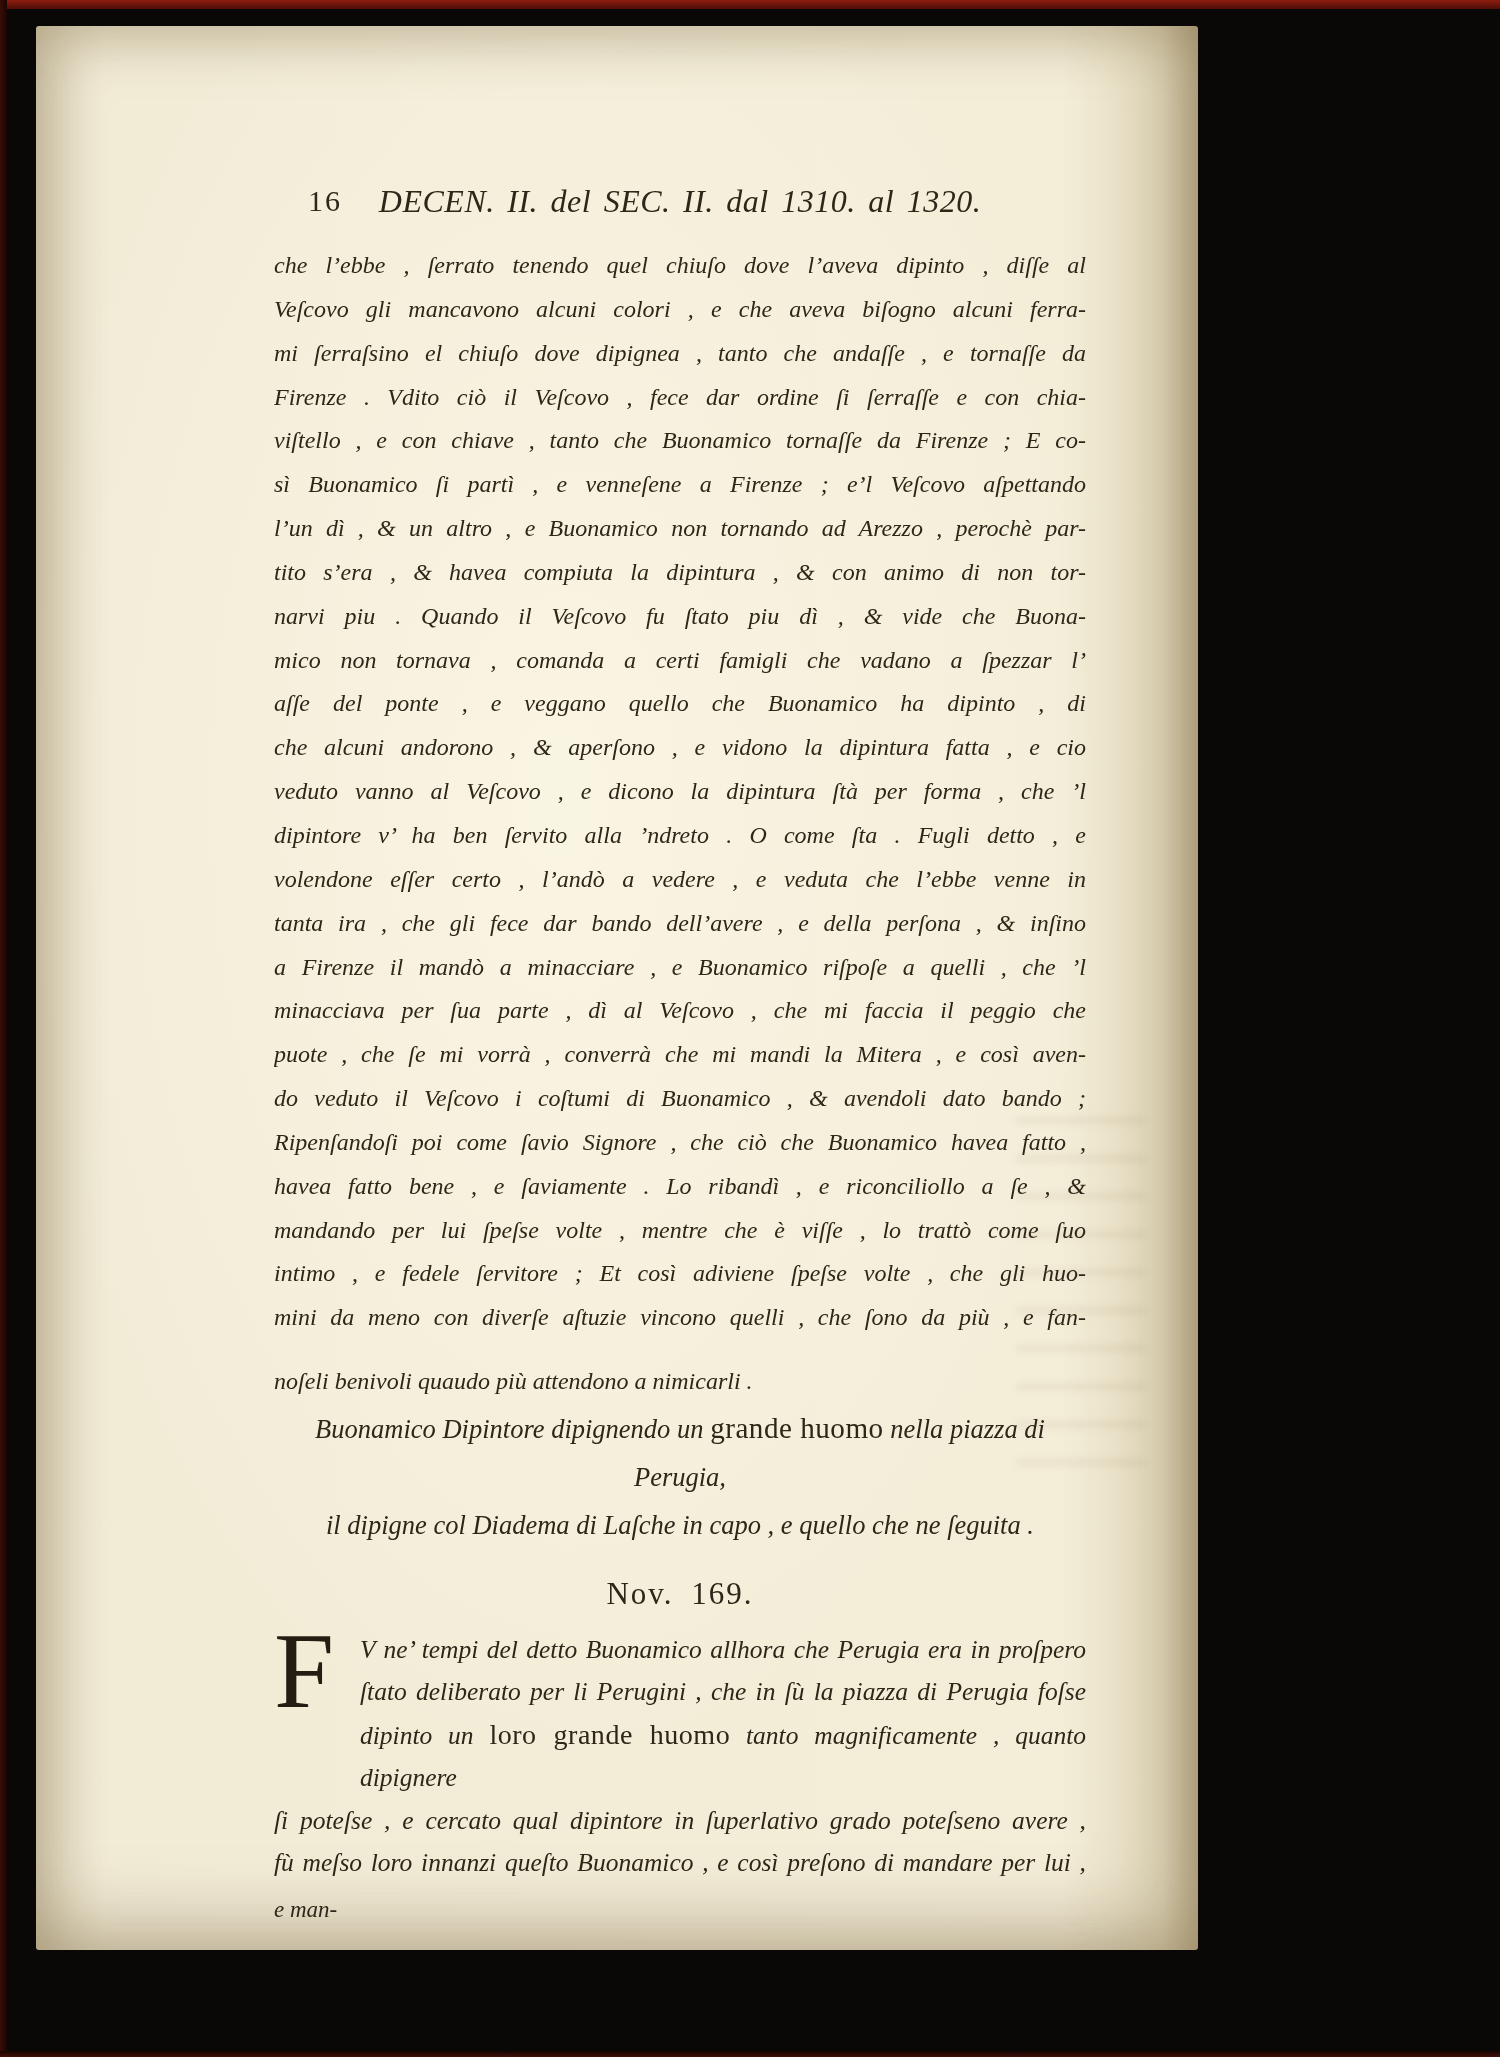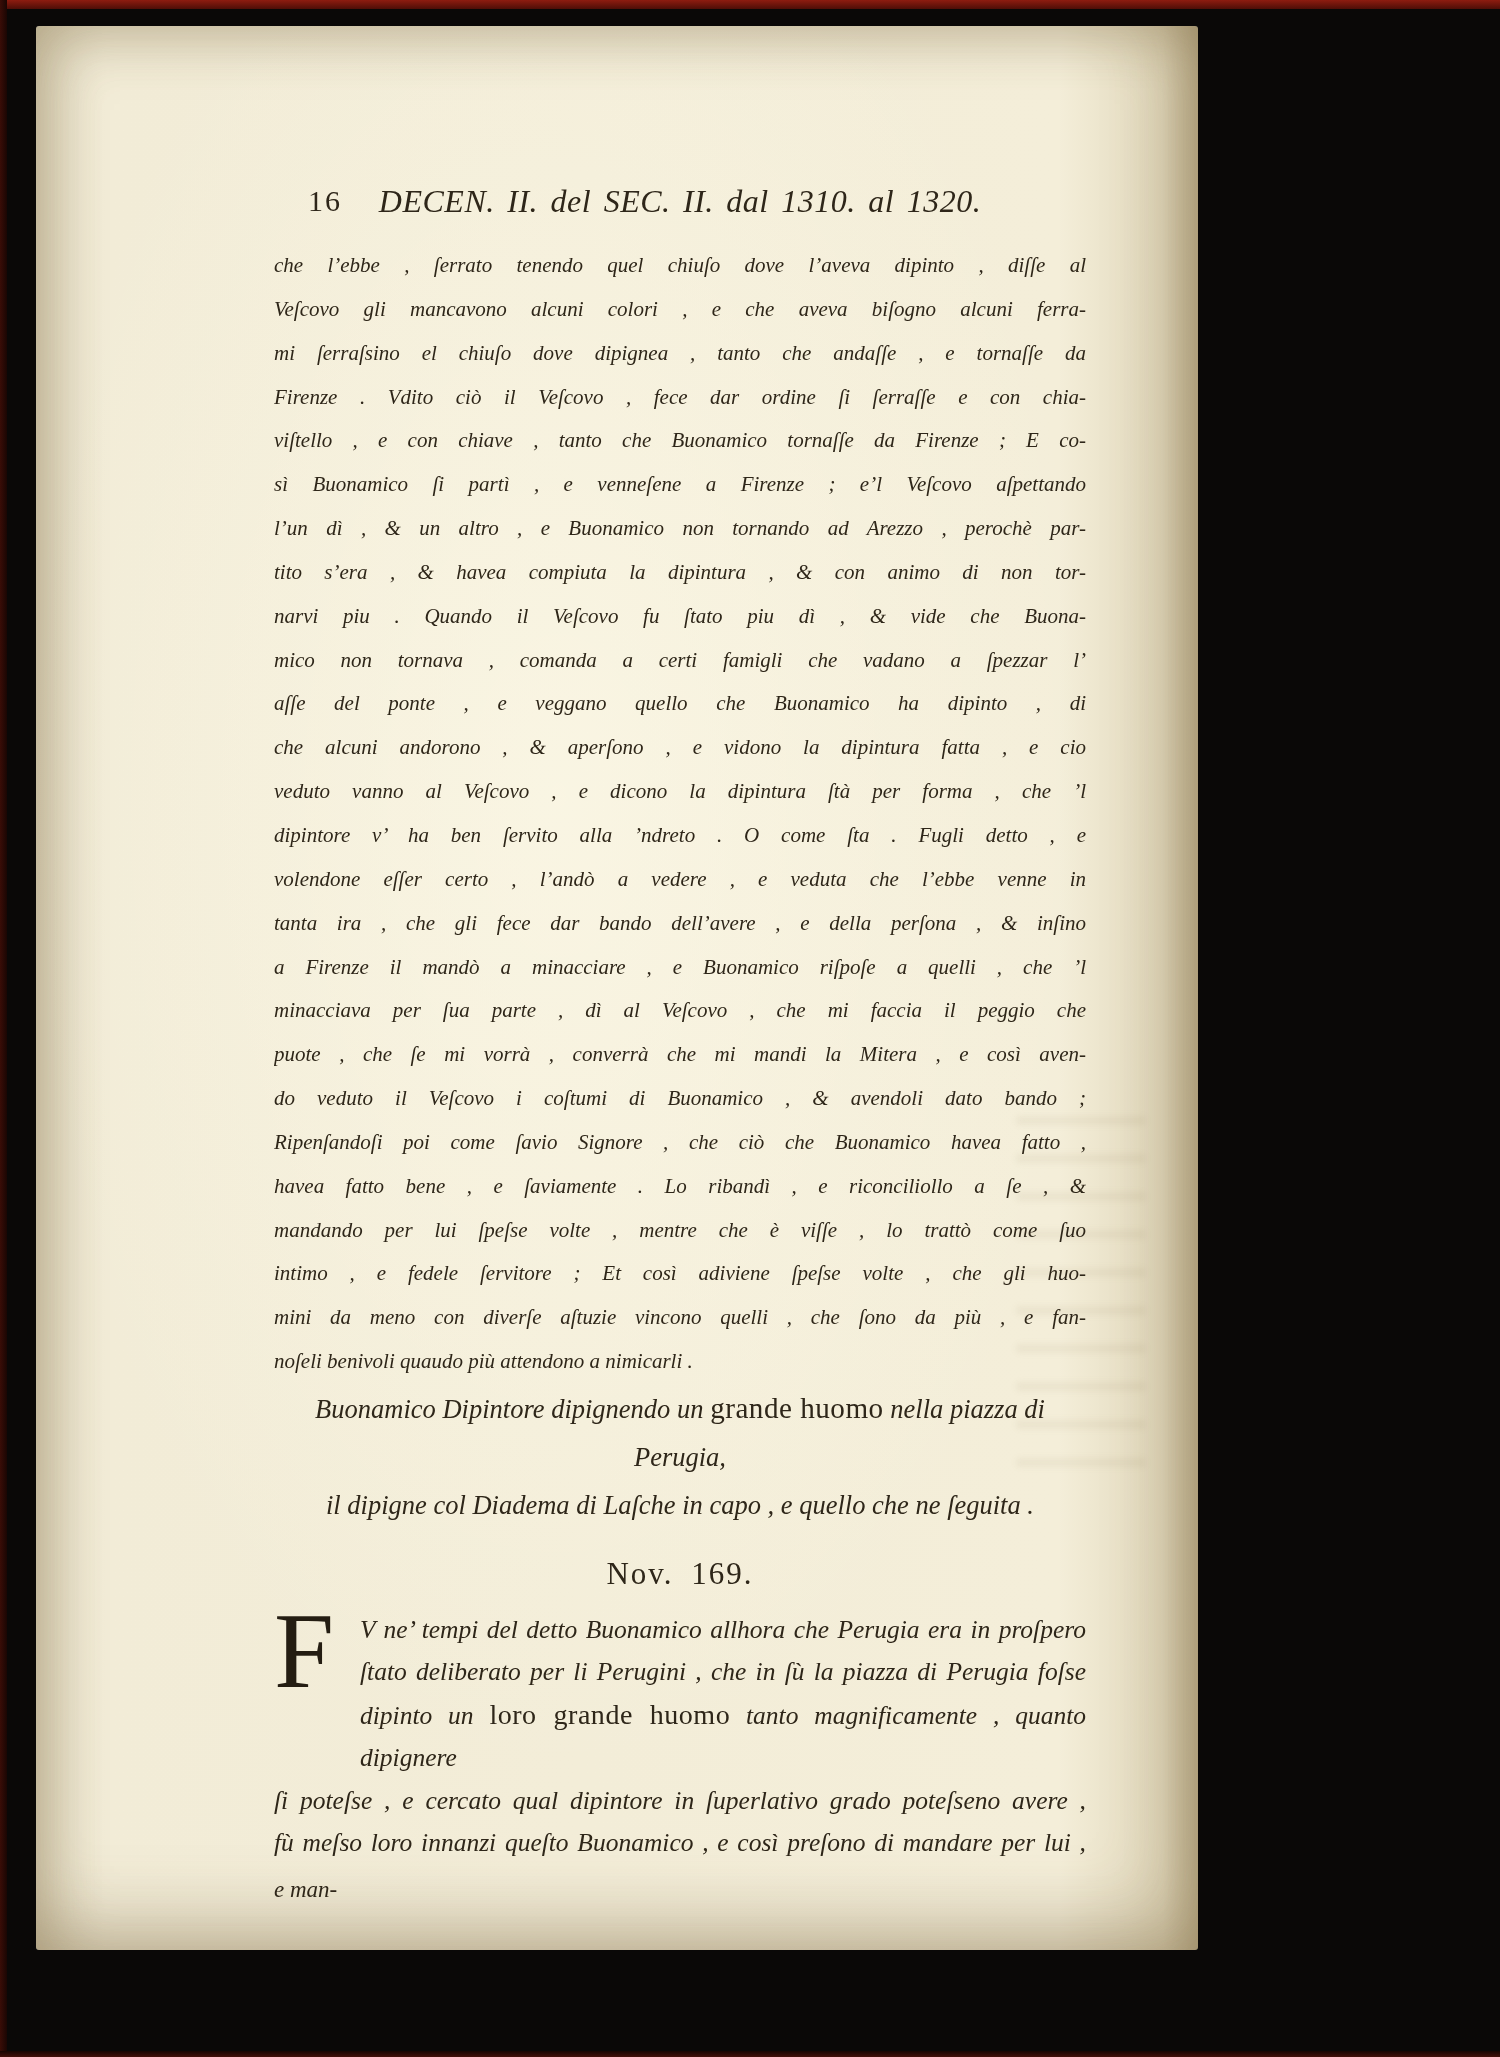--- a/index.html
+++ b/index.html
@@ -59,33 +59,33 @@
   .header-title {
     text-align: center;
     font-style: italic;
     font-size: 32px;
     word-spacing: 4px;
     letter-spacing: 0.5px;
   }
   .body-par {
     margin-top: 20px;
     font-style: italic;
-    font-size: 21px;
+    font-size: 24px;
     line-height: 43.85px;
   }
   .tline {
     text-align: justify;
     text-align-last: justify;
     overflow: hidden;
     white-space: nowrap;
     white-space: normal;
   }
   .tline .it { font-style: italic; }
   .tline .ro { font-style: normal; font-size: 1.1em; letter-spacing: 0.5px; }
-  .tlast { text-align-last: left; }
+  .tlast { text-align-last: left; margin-top: 20px; }
   .tcenter { text-align: center; text-align-last: center; }
   .argument-par {
     font-style: italic;
     font-size: 26.5px;
     line-height: 48px;
   }
   .section-heading {
     margin-top: 22px;
     height: 46px; line-height: 46px;
     text-align: center;

